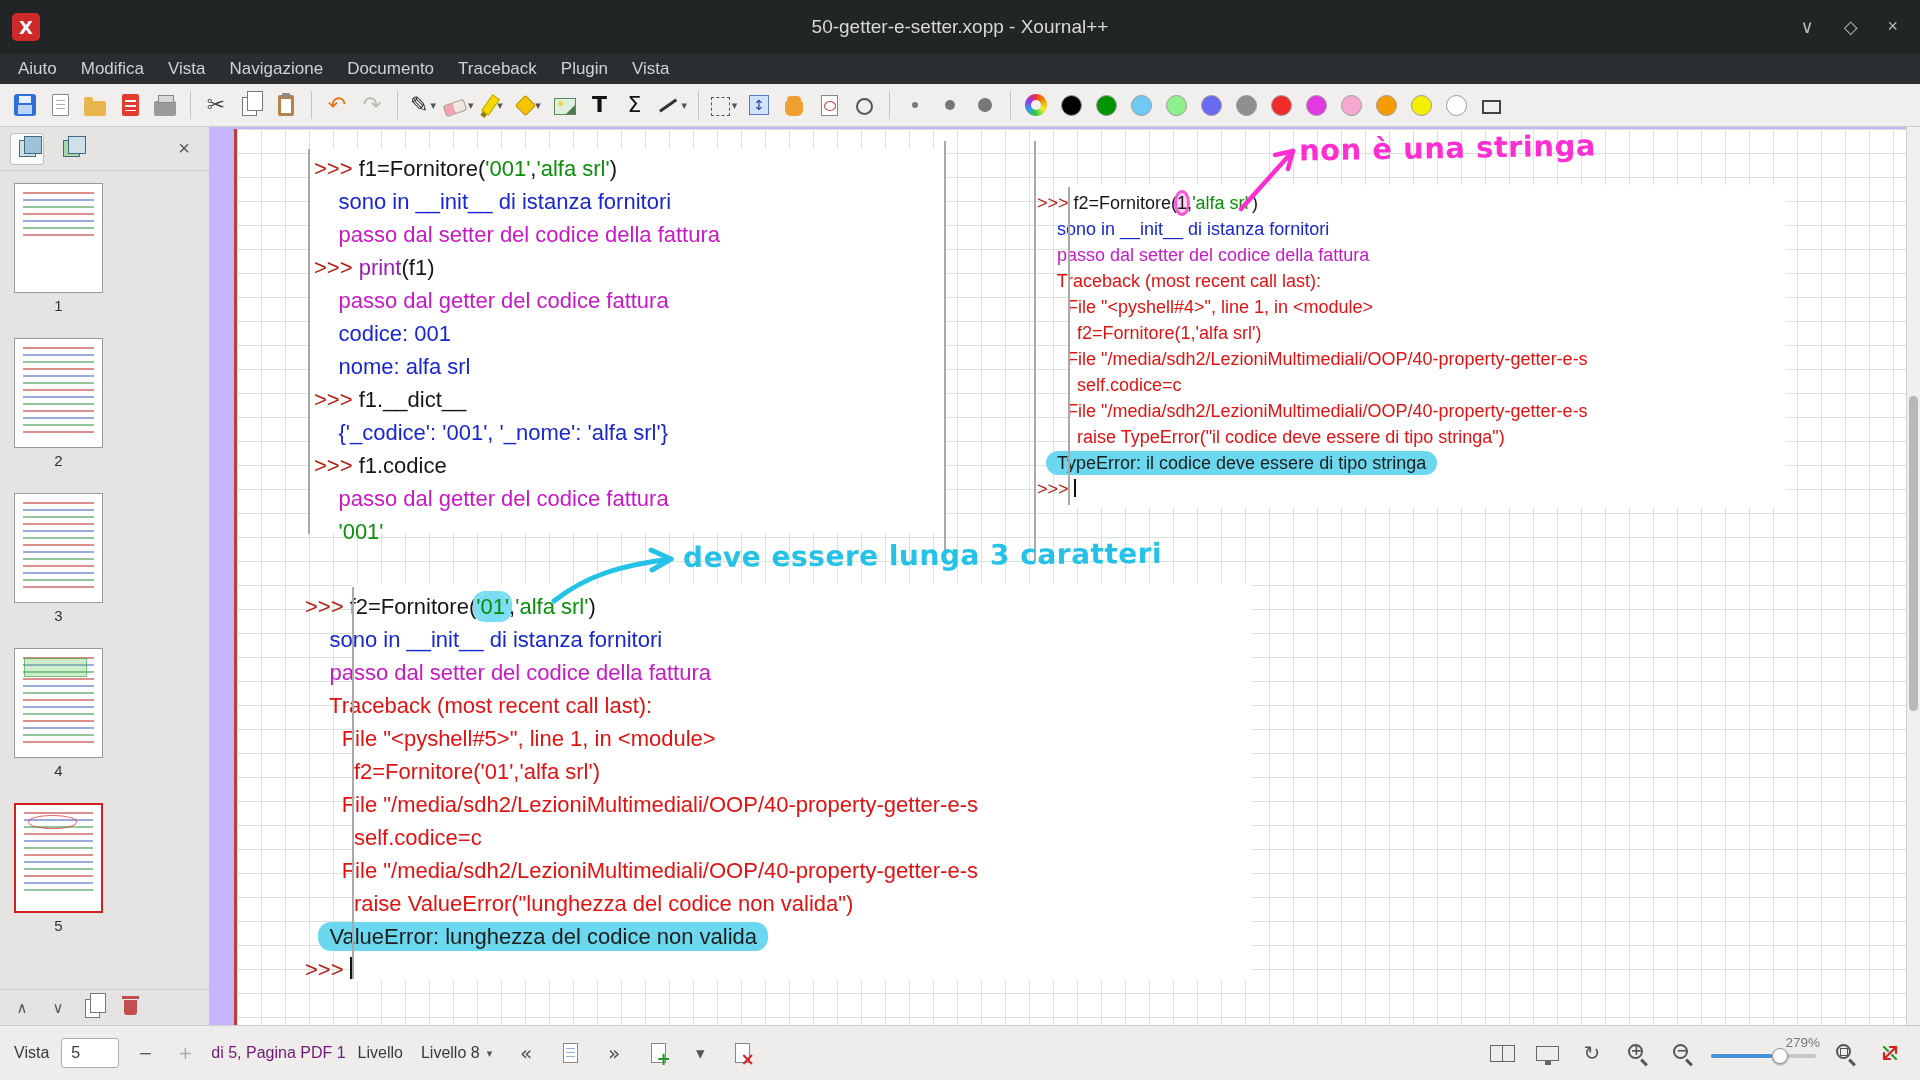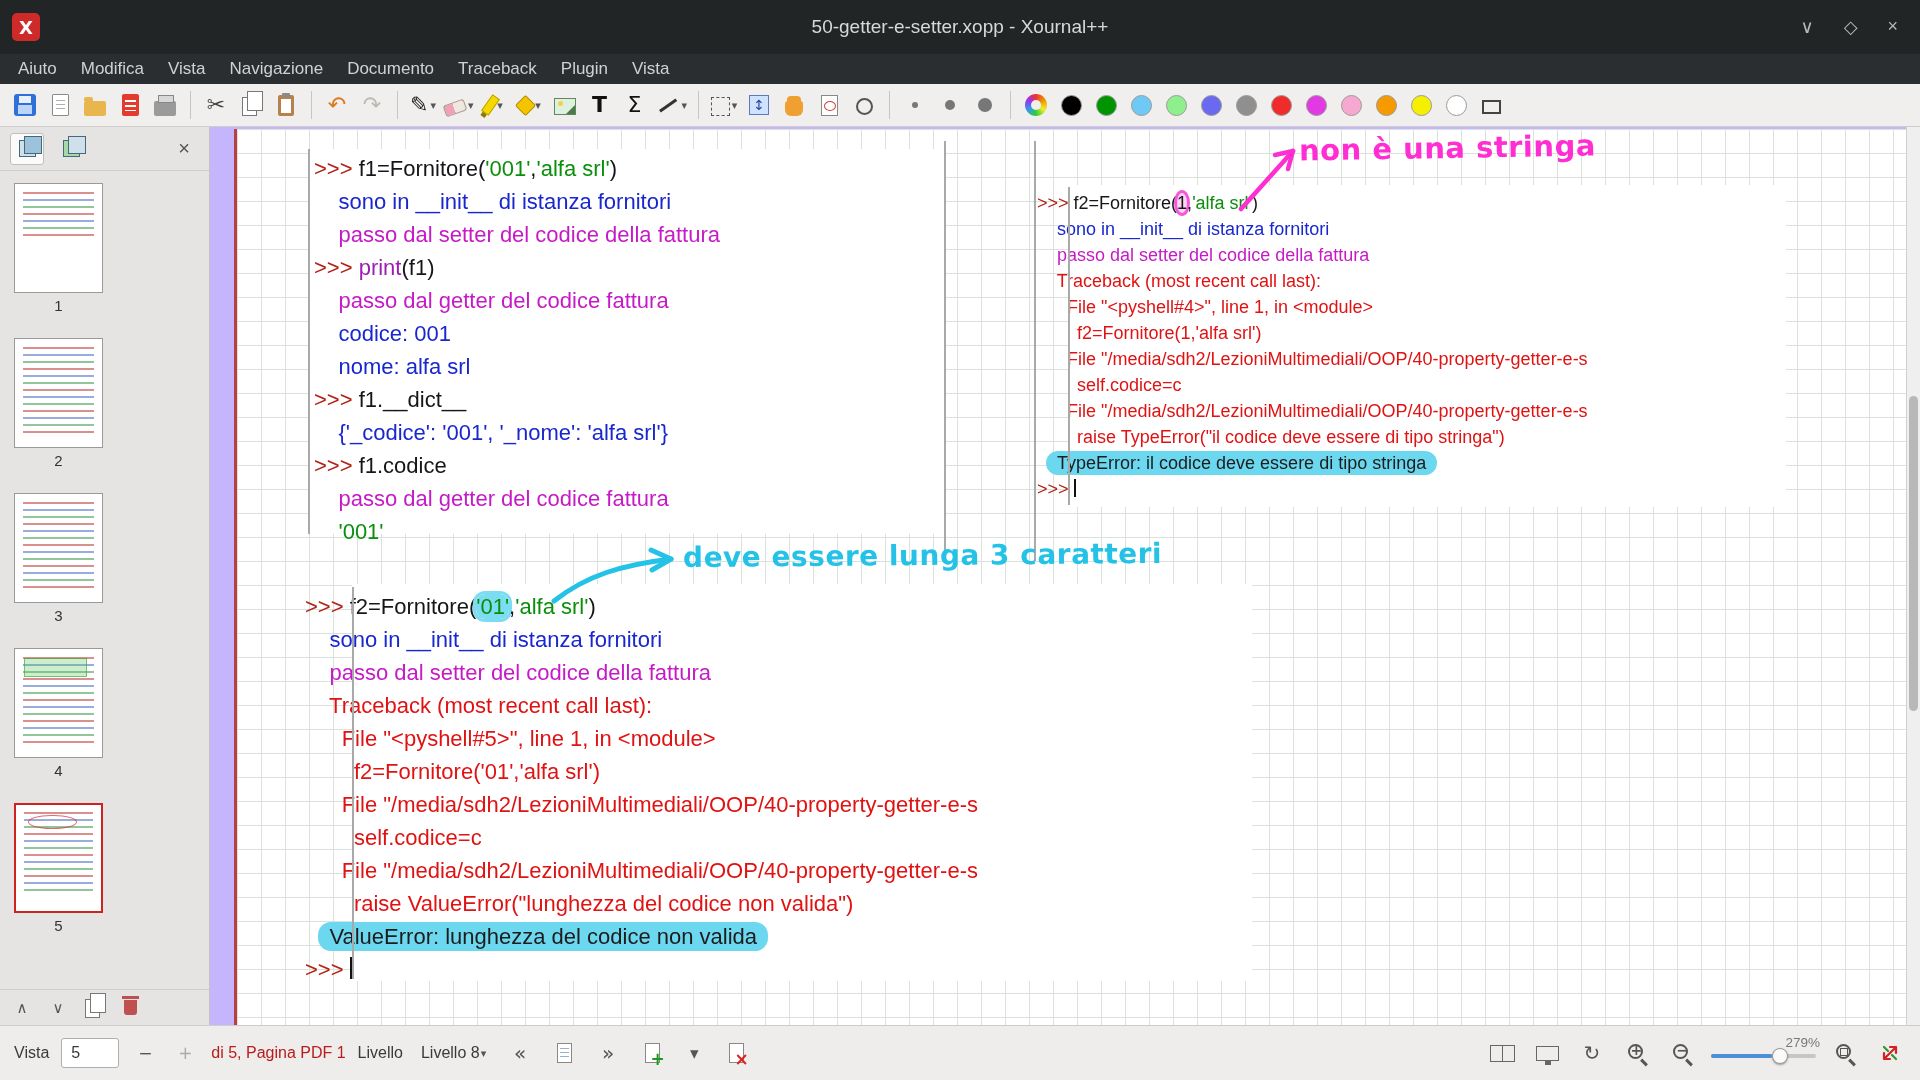--- a/index.html
+++ b/index.html
@@ -137,22 +137,22 @@
 
   
   .statusbar{height:55px;background:#efedec;border-top:1px solid #cfcdcc;display:flex;align-items:center;
     padding:0 14px;gap:12px;flex:0 0 auto;font-size:16px;color:#3a3a3a}
   .sb-label{color:#3a3a3a}
   .spin-value{width:58px;height:30px;background:#fff;border:1px solid #b0aeac;border-radius:3px;
     display:flex;align-items:center;padding-left:9px;cursor:text}
   .sb-flat{width:28px;height:28px;border:none;background:transparent;font-size:17px;color:#555;cursor:pointer;
     display:flex;align-items:center;justify-content:center;font-family:"DejaVu Sans",sans-serif}
   .sb-flat.dim{color:#aaa}
-  .sb-info{color:#b91c1c}
-  .sb-combo{height:30px;border:none;background:transparent;display:flex;align-items:center;gap:1px;
+  .sb-info{color:#701a75}
+  .sb-combo{height:30px;border:none;background:transparent;display:flex;align-items:center;gap:7px;
     font-size:16px;color:#3a3a3a;cursor:pointer;padding:0 6px}
   .sb-ic{width:32px;height:30px;border:none;background:transparent;cursor:pointer;display:flex;
     align-items:center;justify-content:center;font-size:20px;color:#555;font-family:"DejaVu Sans",sans-serif}
   .ic-pagenav{width:15px;height:20px;background:#fff;border:1px solid #888}
   .ic-pagenav::after{content:"";position:absolute;left:2px;top:4px;width:9px;height:10px;
     background:repeating-linear-gradient(#9ab0d0 0 1.5px,transparent 1.5px 4px)}
   .ic-addpage{width:15px;height:20px;background:#fff;border:1px solid #888}
   .ic-addpage::after{content:"+";position:absolute;right:-6px;bottom:-7px;color:#1d9a1d;font-weight:bold;font-size:17px}
   .ic-delpage{width:15px;height:20px;background:#fff;border:1px solid #888}
   .ic-delpage::after{content:"×";position:absolute;right:-6px;bottom:-7px;color:#d22;font-weight:bold;font-size:17px}

